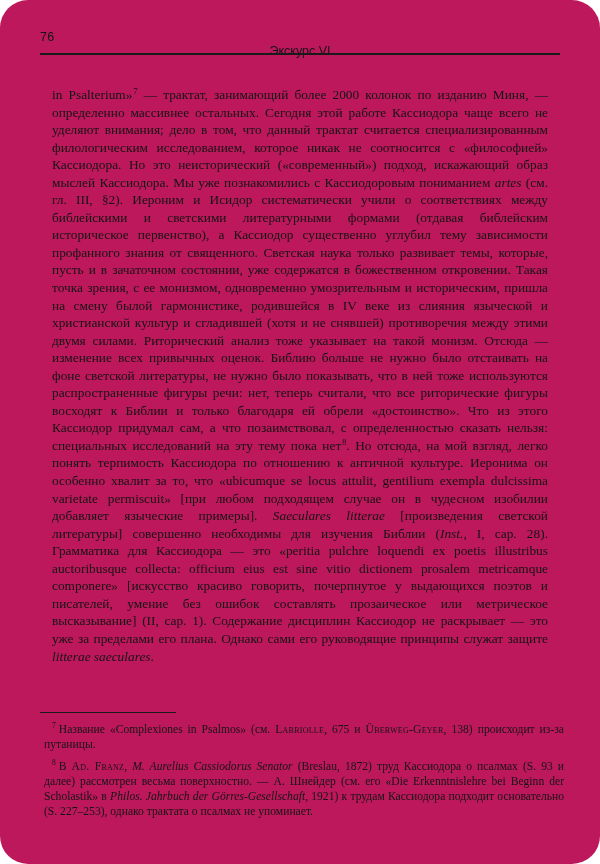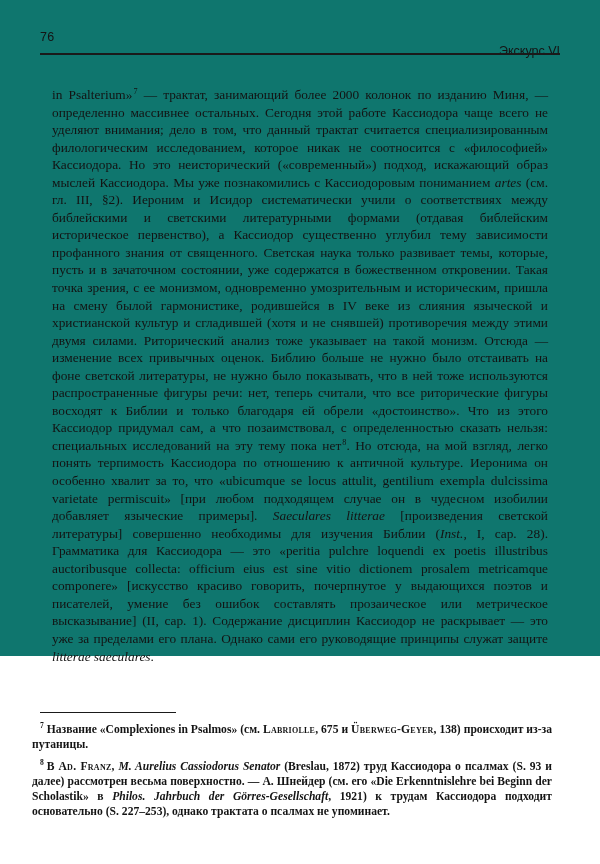--- a/index.html
+++ b/index.html
@@ -11,23 +11,24 @@
     width: 600px;
     height: 864px;
     overflow: hidden;
     font-family: "Liberation Serif", "DejaVu Serif", serif;
     color: #121212;
     -webkit-font-smoothing: antialiased;
   }
   .page {
     position: relative;
     width: 600px;
-    height: 656px;
+    height: 864px;
     box-sizing: border-box;
-    background: #0f766e;
+    background: #be185d;
+    border-radius: 28px;
   }
 
   
   .runhead {
     position: absolute;
     left: 40px;
     top: 30px;
     width: 520px;
     height: 22px;
   }
@@ -38,21 +39,21 @@
     font-family: "Liberation Sans", "DejaVu Sans", sans-serif;
     font-size: 12.5px;
     letter-spacing: 0.2px;
     color: #141414;
   }
   .folio { font-weight: 400; }
   .runhead-title {
     position: absolute;
     left: 0;
     right: 0;
-    text-align: right;
+    text-align: center;
     font-family: "Liberation Sans", "DejaVu Sans", sans-serif;
     font-size: 12.5px;
     color: #141414;
   }
   .runhead-rule {
     position: absolute;
     left: 40px;
     top: 53px;
     width: 520px;
     height: 1.6px;
@@ -89,24 +90,23 @@
   .fn-rule {
     position: absolute;
     left: 40px;
     top: 712px;
     width: 136px;
     height: 1.4px;
     background: #1a1a1a;
   }
   .footnotes {
     position: absolute;
-    left: 32px;
+    left: 44px;
     top: 722px;
     width: 520px;
-    font-weight: bold;
   }
   .fn {
     margin: 0 0 7px 0;
     font-size: 11.6px;
     line-height: 15.1px;
     text-align: justify;
     color: #141414;
   }
   .fn:last-child { margin-bottom: 14px; }
   .fn .fn-num {

